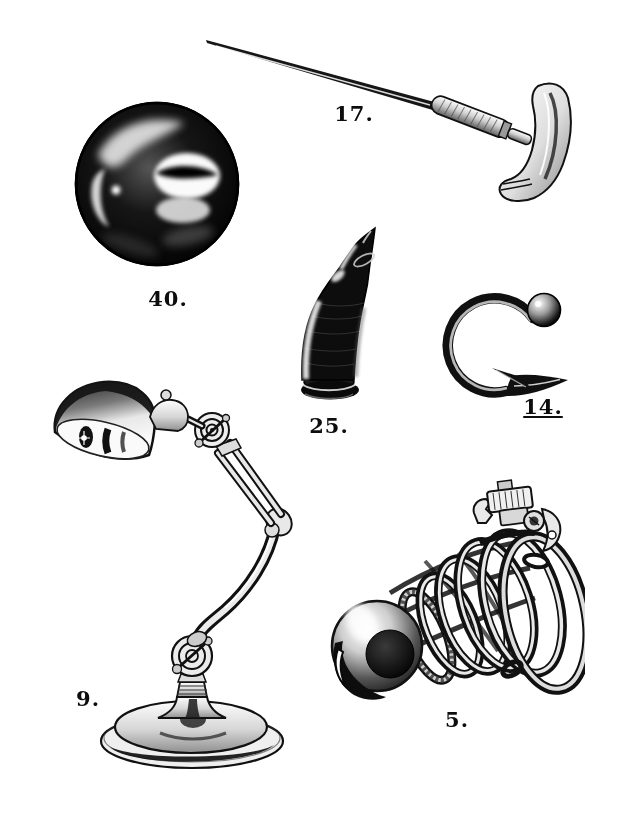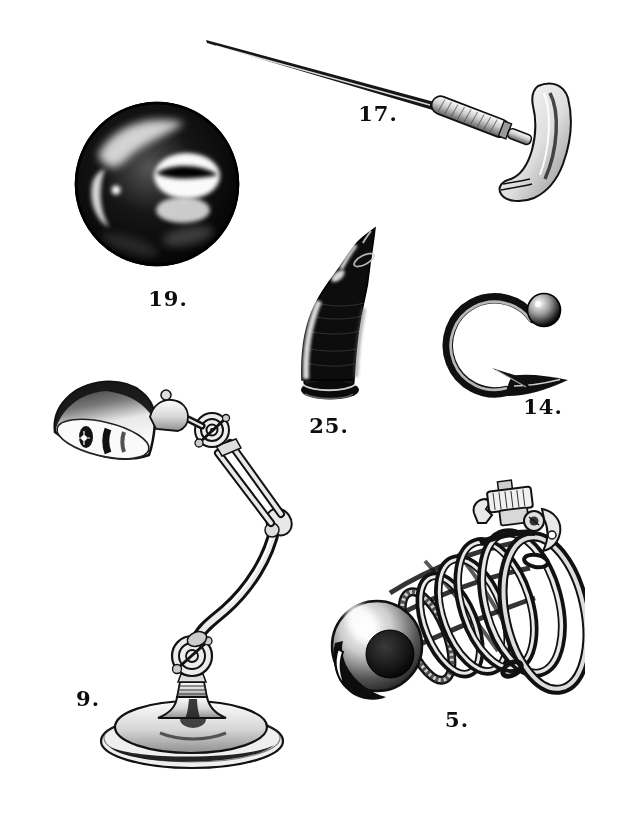--- a/index.html
+++ b/index.html
@@ -310,20 +310,20 @@
         <path d="M 212,36 C 224,38 232,48 230,60 C 228,70 221,76 213,78
                  C 218,68 219,56 214,46 Z" fill="#e8e8e8" stroke="#111" stroke-width="2"></path>
         <circle cx="222" cy="62" r="4" fill="#ffffff" stroke="#111" stroke-width="1.5"></circle>
         <circle cx="204" cy="48" r="10" fill="#e0e0e0" stroke="#111" stroke-width="2"></circle>
         <circle cx="204" cy="48" r="4.5" fill="#333333"></circle>
         <line x1="199" y1="44" x2="209" y2="52" stroke="#111" stroke-width="1.5"></line>
       </g>
     </svg>
   </figure>
 
-  <div class="fig-label" style="left:350px;top:103px;">17.</div>
-  <div class="fig-label" style="left:140px;top:288px;">19.</div>
+  <div class="fig-label" style="left:326px;top:103px;">17.</div>
+  <div class="fig-label" style="left:140px;top:288px;">40.</div>
   <div class="fig-label" style="left:301px;top:415px;text-align:center;">25.</div>
-  <div class="fig-label" style="left:515px;top:396px;">14.</div>
+  <div class="fig-label" style="left:515px;top:396px;text-decoration:underline;">14.</div>
   <div class="fig-label" style="left:60px;top:688px;">9.</div>
   <div class="fig-label" style="left:429px;top:709px;">5.</div>
 
 </div>
 
 </body></html>

